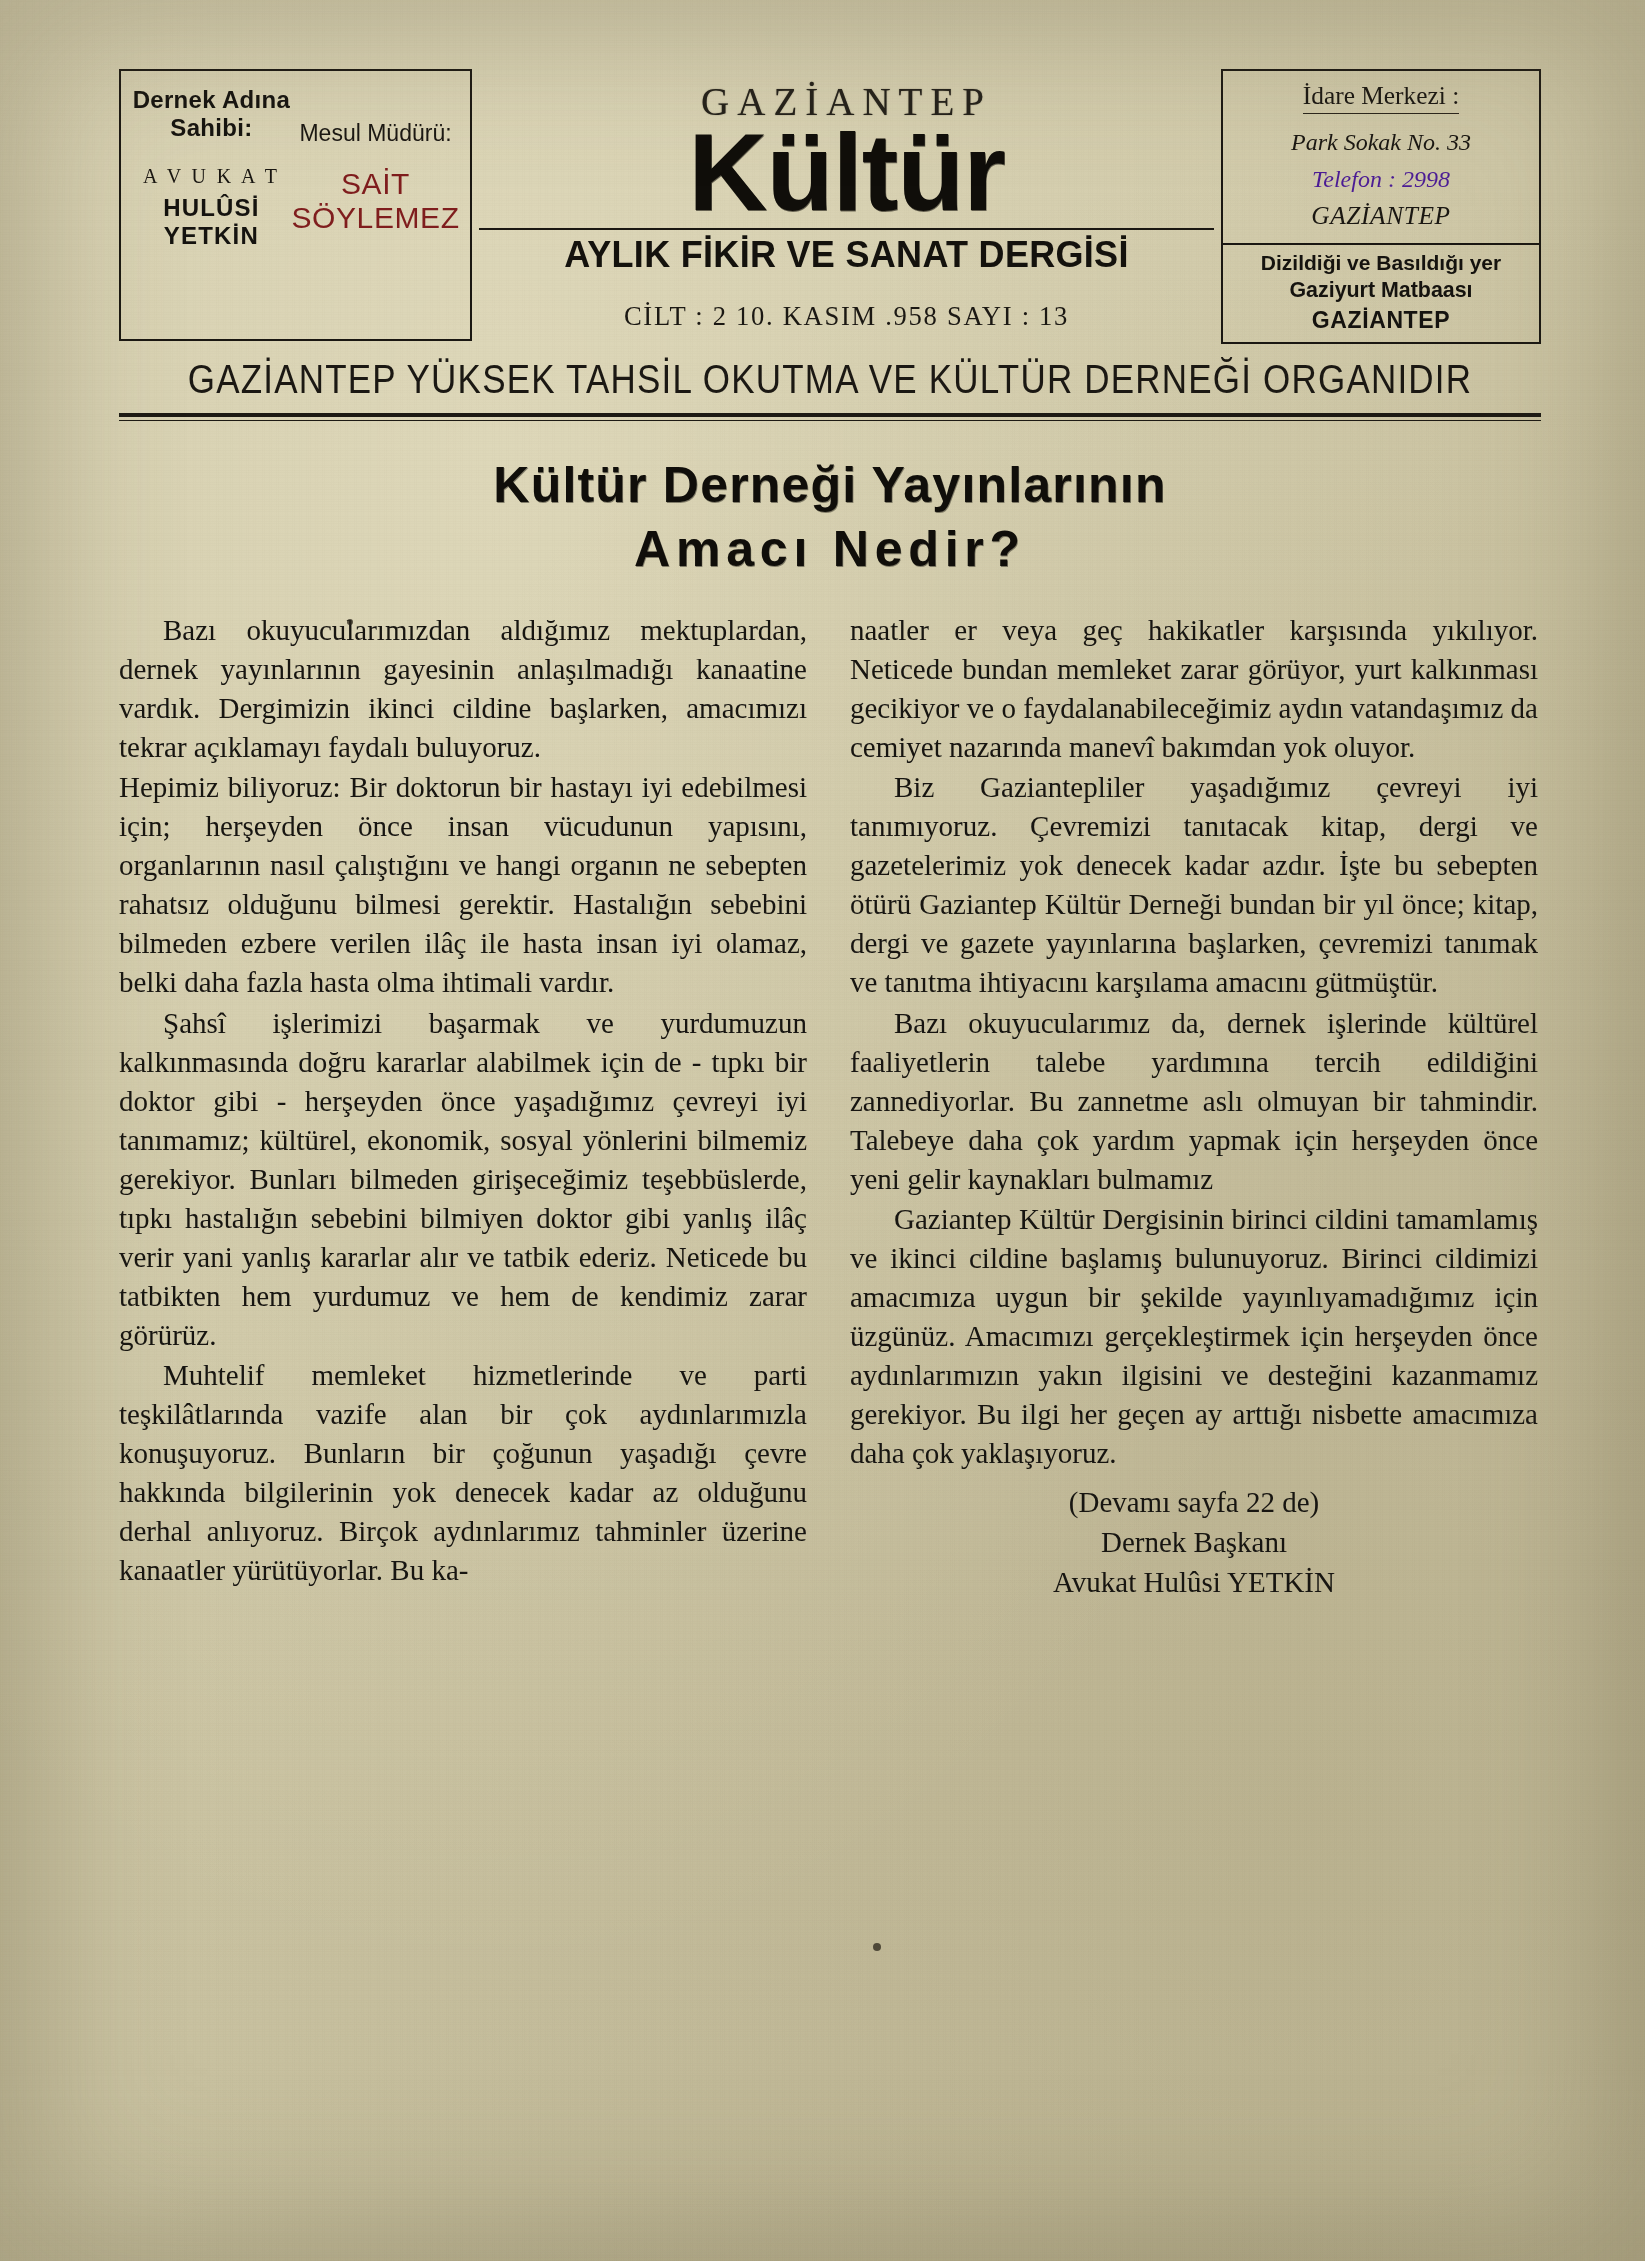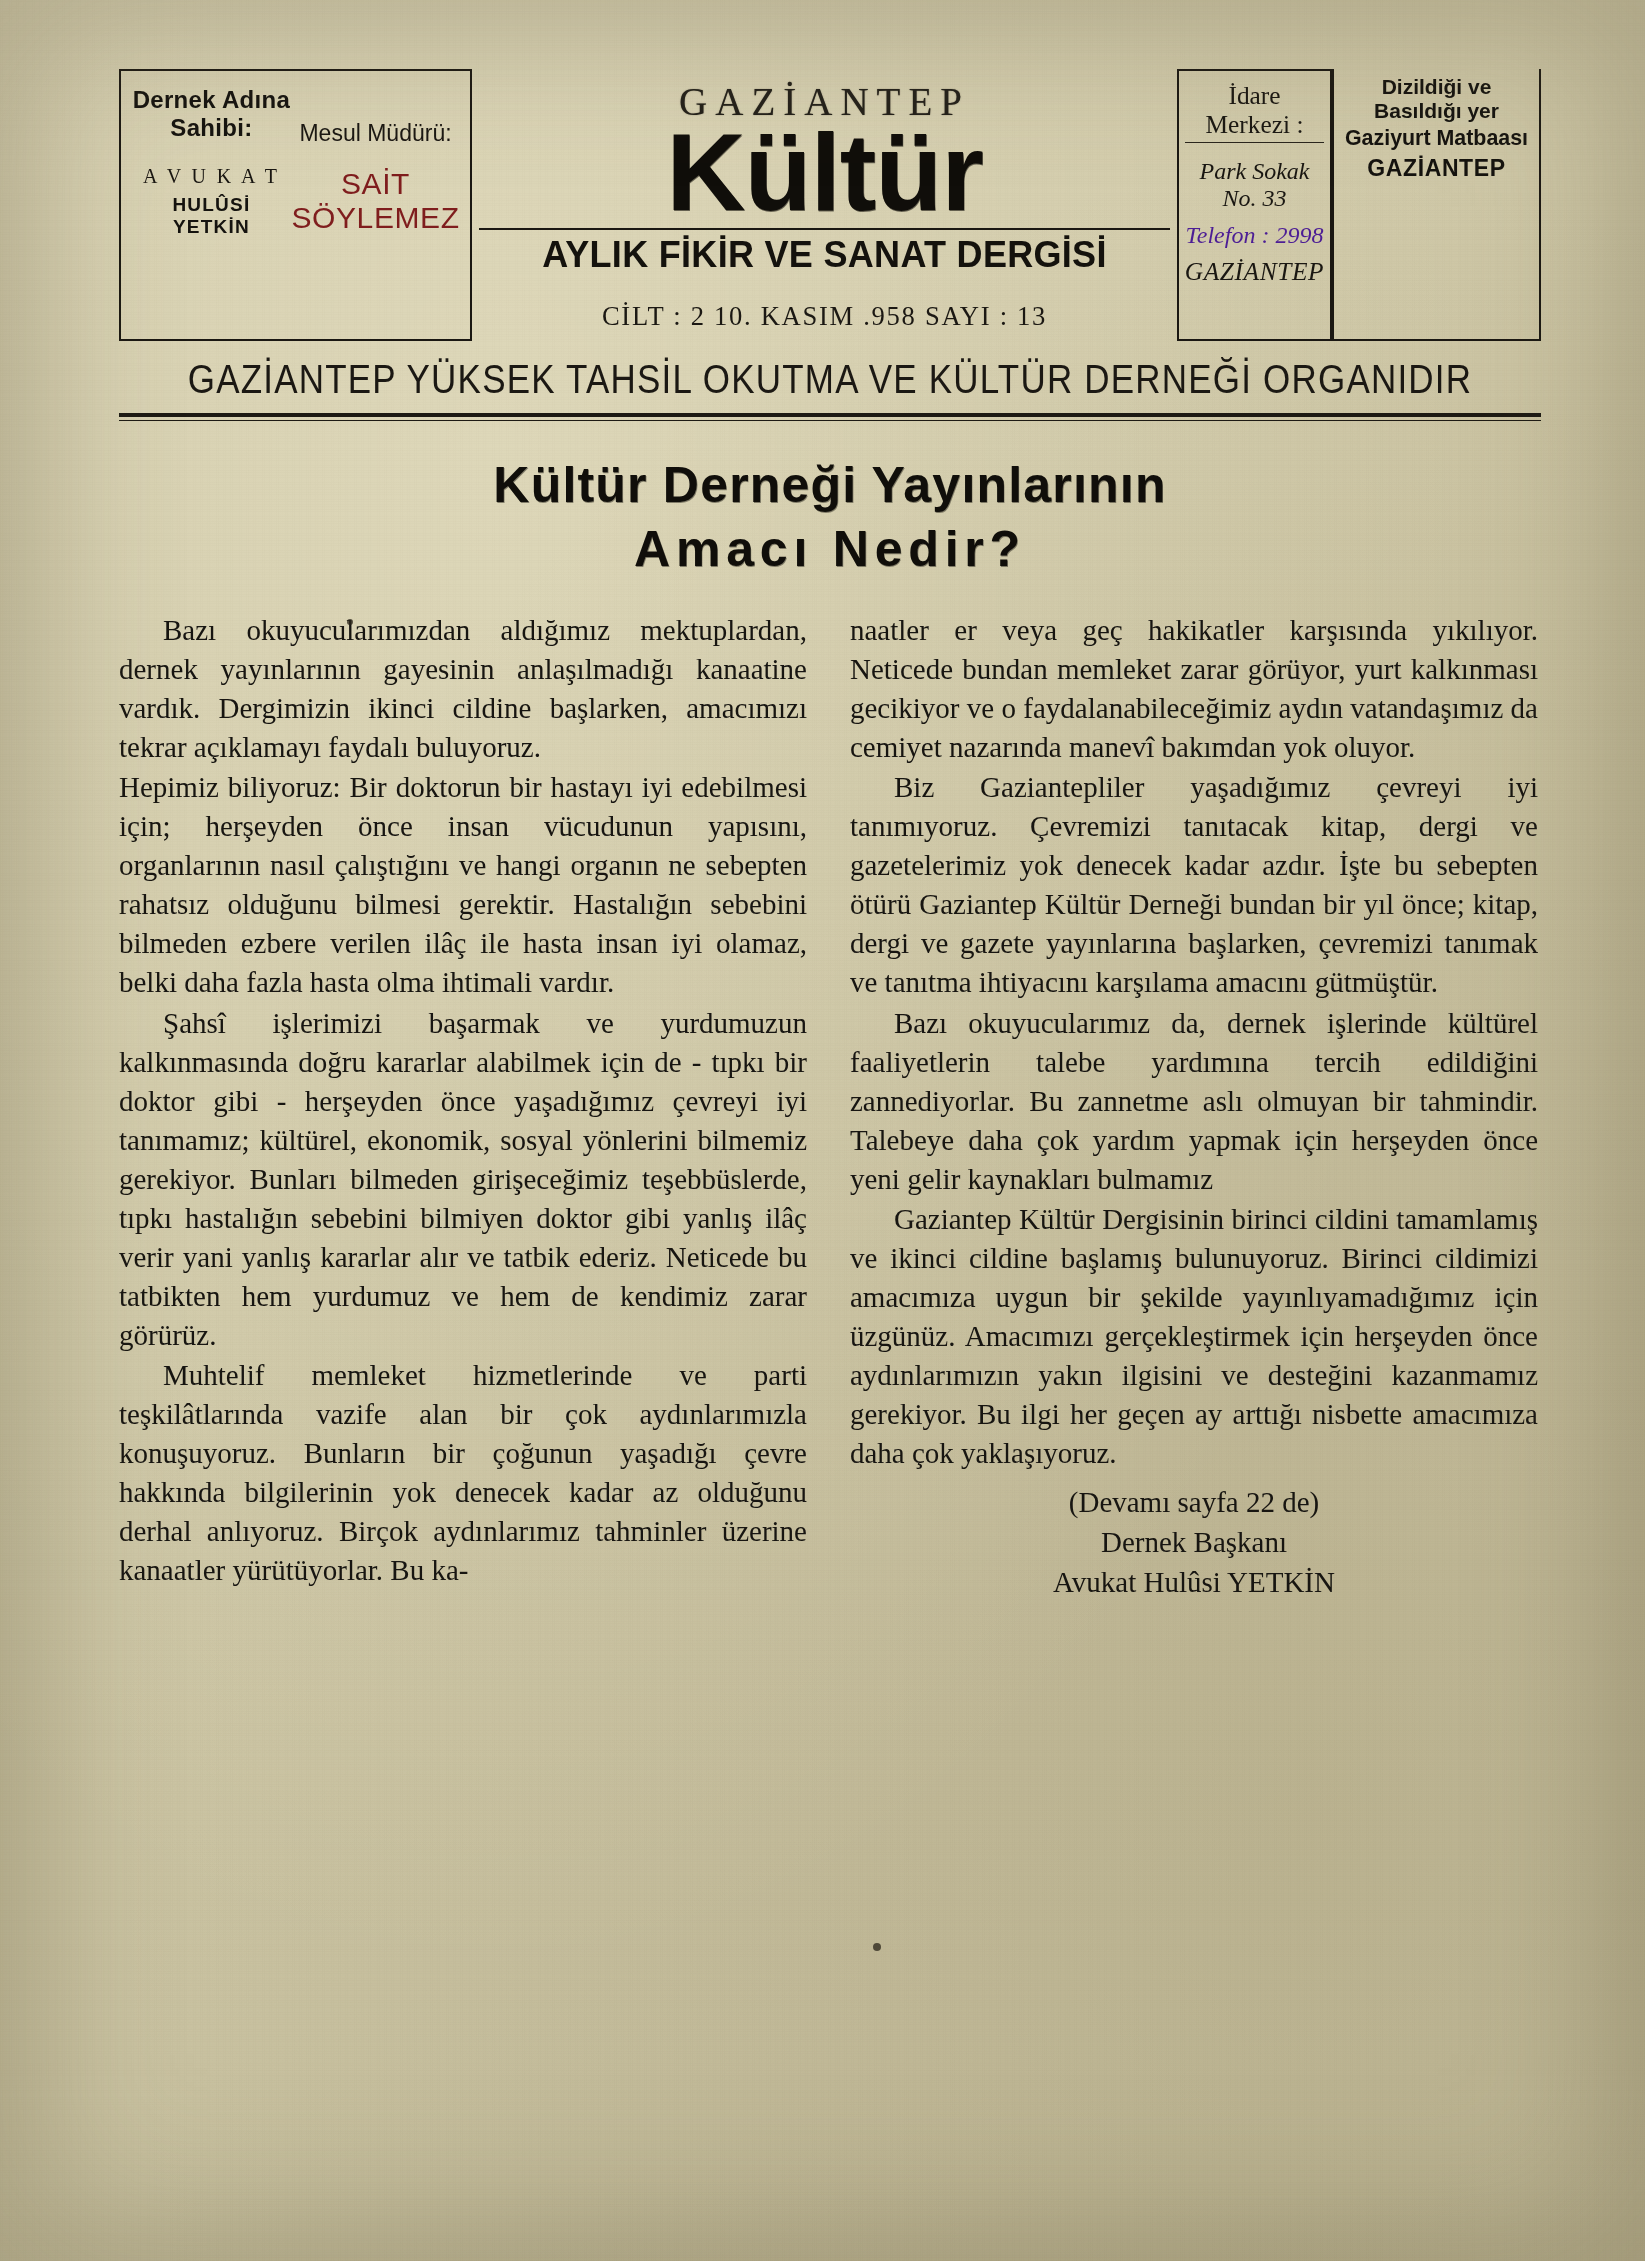--- a/index.html
+++ b/index.html
@@ -79,21 +79,21 @@
   .mast-left .l2 {
     font-family: "Liberation Serif", serif;
     font-size: 20px;
     letter-spacing: 2.9px;
     margin-top: 23px;
     color: #1a1712;
   }
   .mast-left .l3 {
     font-family: "Liberation Sans", sans-serif;
     font-weight: bold;
-    font-size: 19px;
+    font-size: 24px;
     letter-spacing: 1.2px;
     margin-top: 5.8px;
     color: #15130f;
   }
   .mast-left .l4 {
     font-family: "Liberation Sans", sans-serif;
     font-size: 23px;
     margin-top: 34px;
     color: #1a1712;
   }
@@ -147,23 +147,23 @@
   }
   .mc-cilt {
     font-family: "Liberation Serif", serif;
     font-size: 26.6px;
     letter-spacing: 1.7px;
     color: #1b1813;
     margin-top: 25px;
   }
 
   .mast-right {
-    width: 364px;
-    display: flex;
-    flex-direction: row;
+    width: 320px;
+    display: flex;
+    flex-direction: column;
   }
   .mr-top {
     border: 2.9px solid #1a1712;
     box-sizing: border-box;
     padding: 10.4px 5.8px 12.7px 5.8px;
     text-align: center;
     flex: 1;
   }
   .mr-top .r1 {
     font-family: "Liberation Serif", serif;

